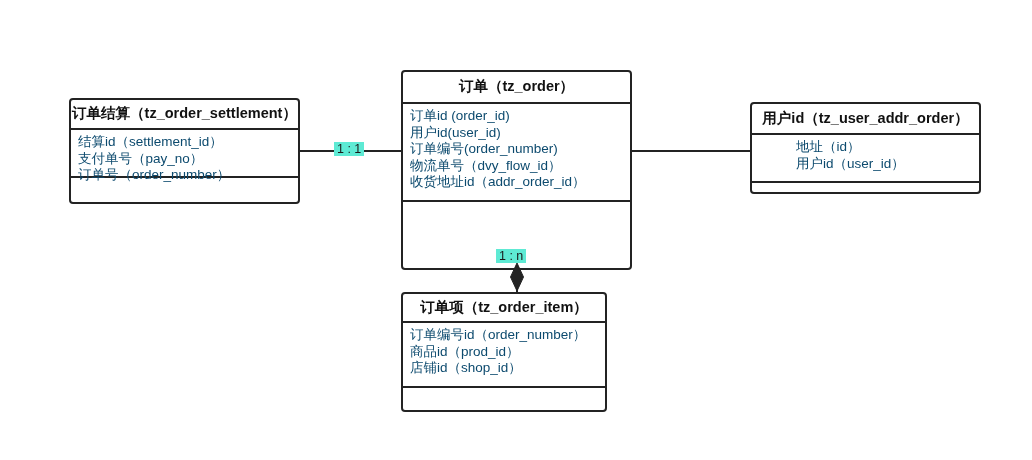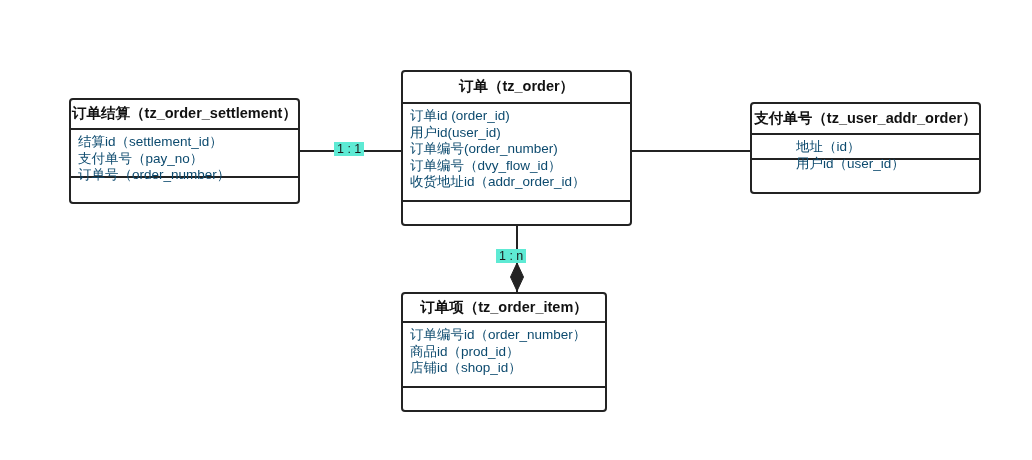--- a/index.html
+++ b/index.html
@@ -109,39 +109,39 @@
       <span class="tbl">订单结算（tz_order_settlement）</span>
     </div>
     <div class="entity-body" style="height:48px;">
       <div class="field">结算id（settlement_id）</div>
       <div class="field">支付单号（pay_no）</div>
       <div class="field">订单号（order_number）</div>
     </div>
     <div class="entity-footer"></div>
   </div>
 
-  <div class="entity" style="left:401px; top:70px; width:231px; height:156px;">
+  <div class="entity" style="left:401px; top:70px; width:231px; height:200px;">
     <div class="entity-header" style="height:32px;">
       <span class="tbl">订单（tz_order）</span>
     </div>
     <div class="entity-body" style="height:98px;">
       <div class="field">订单id (order_id)</div>
       <div class="field">用户id(user_id)</div>
       <div class="field">订单编号(order_number)</div>
-      <div class="field">订单编号（dvy_flow_id）</div>
+      <div class="field">物流单号（dvy_flow_id）</div>
       <div class="field">收货地址id（addr_order_id）</div>
     </div>
     <div class="entity-footer"></div>
   </div>
 
   <div class="entity" style="left:750px; top:102px; width:231px; height:92px;">
     <div class="entity-header" style="height:31px;">
-      <span class="tbl">支付单号（tz_user_addr_order）</span>
+      <span class="tbl">用户id（tz_user_addr_order）</span>
     </div>
-    <div class="entity-body" style="height:25px;padding-left:44px;">
+    <div class="entity-body" style="height:48px;padding-left:44px;">
       <div class="field">地址（id）</div>
       <div class="field">用户id（user_id）</div>
     </div>
     <div class="entity-footer"></div>
   </div>
 
   <div class="entity" style="left:401px; top:292px; width:206px; height:120px;">
     <div class="entity-header" style="height:29px;">
       <span class="tbl">订单项（tz_order_item）</span>
     </div>

